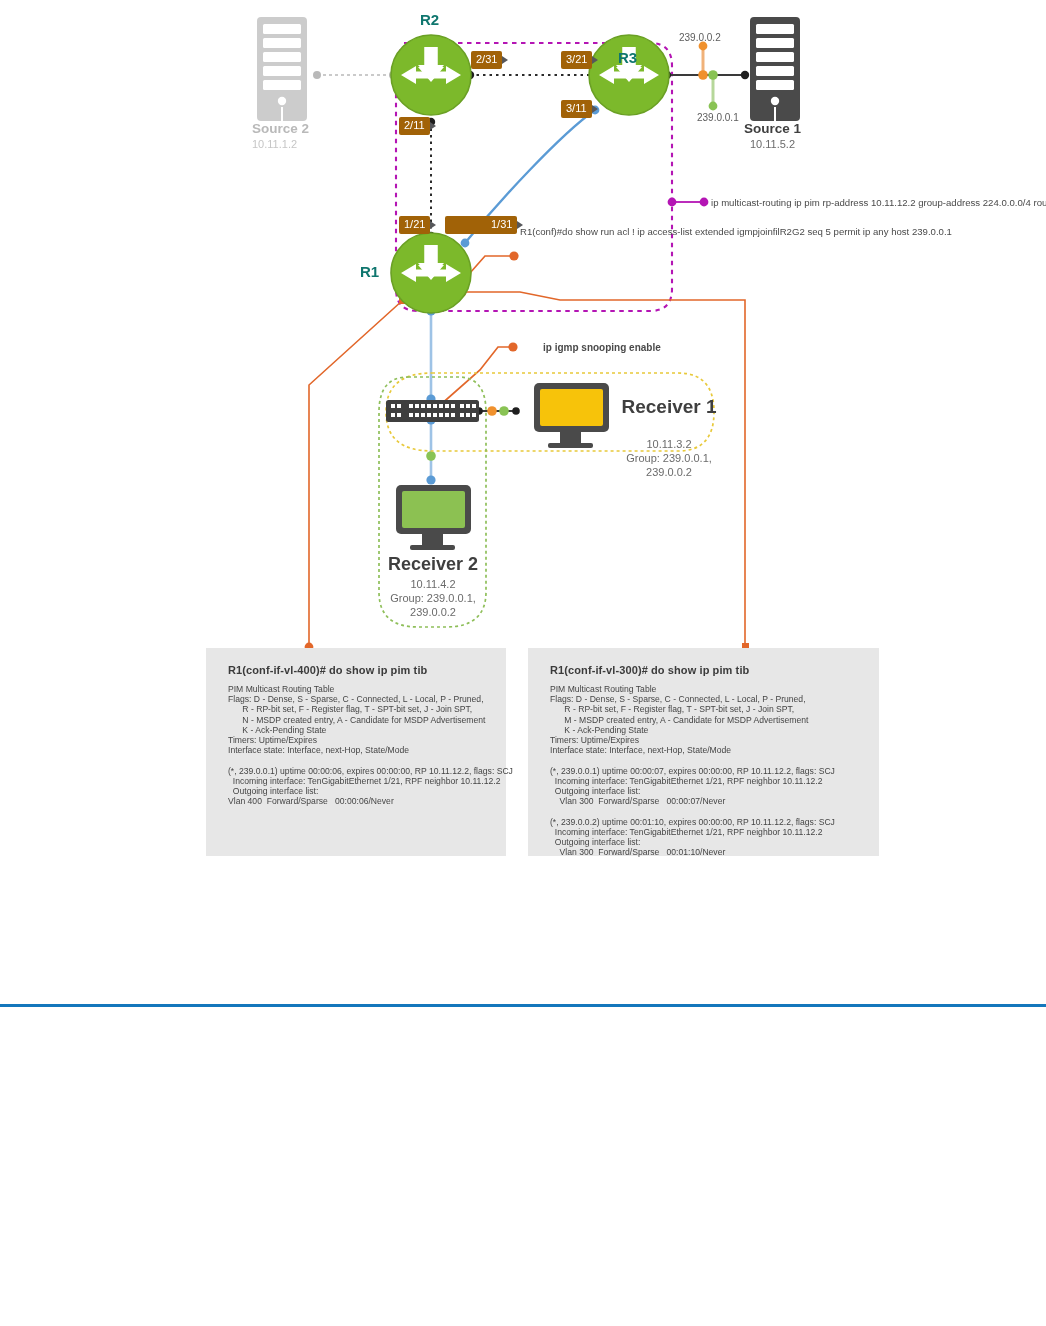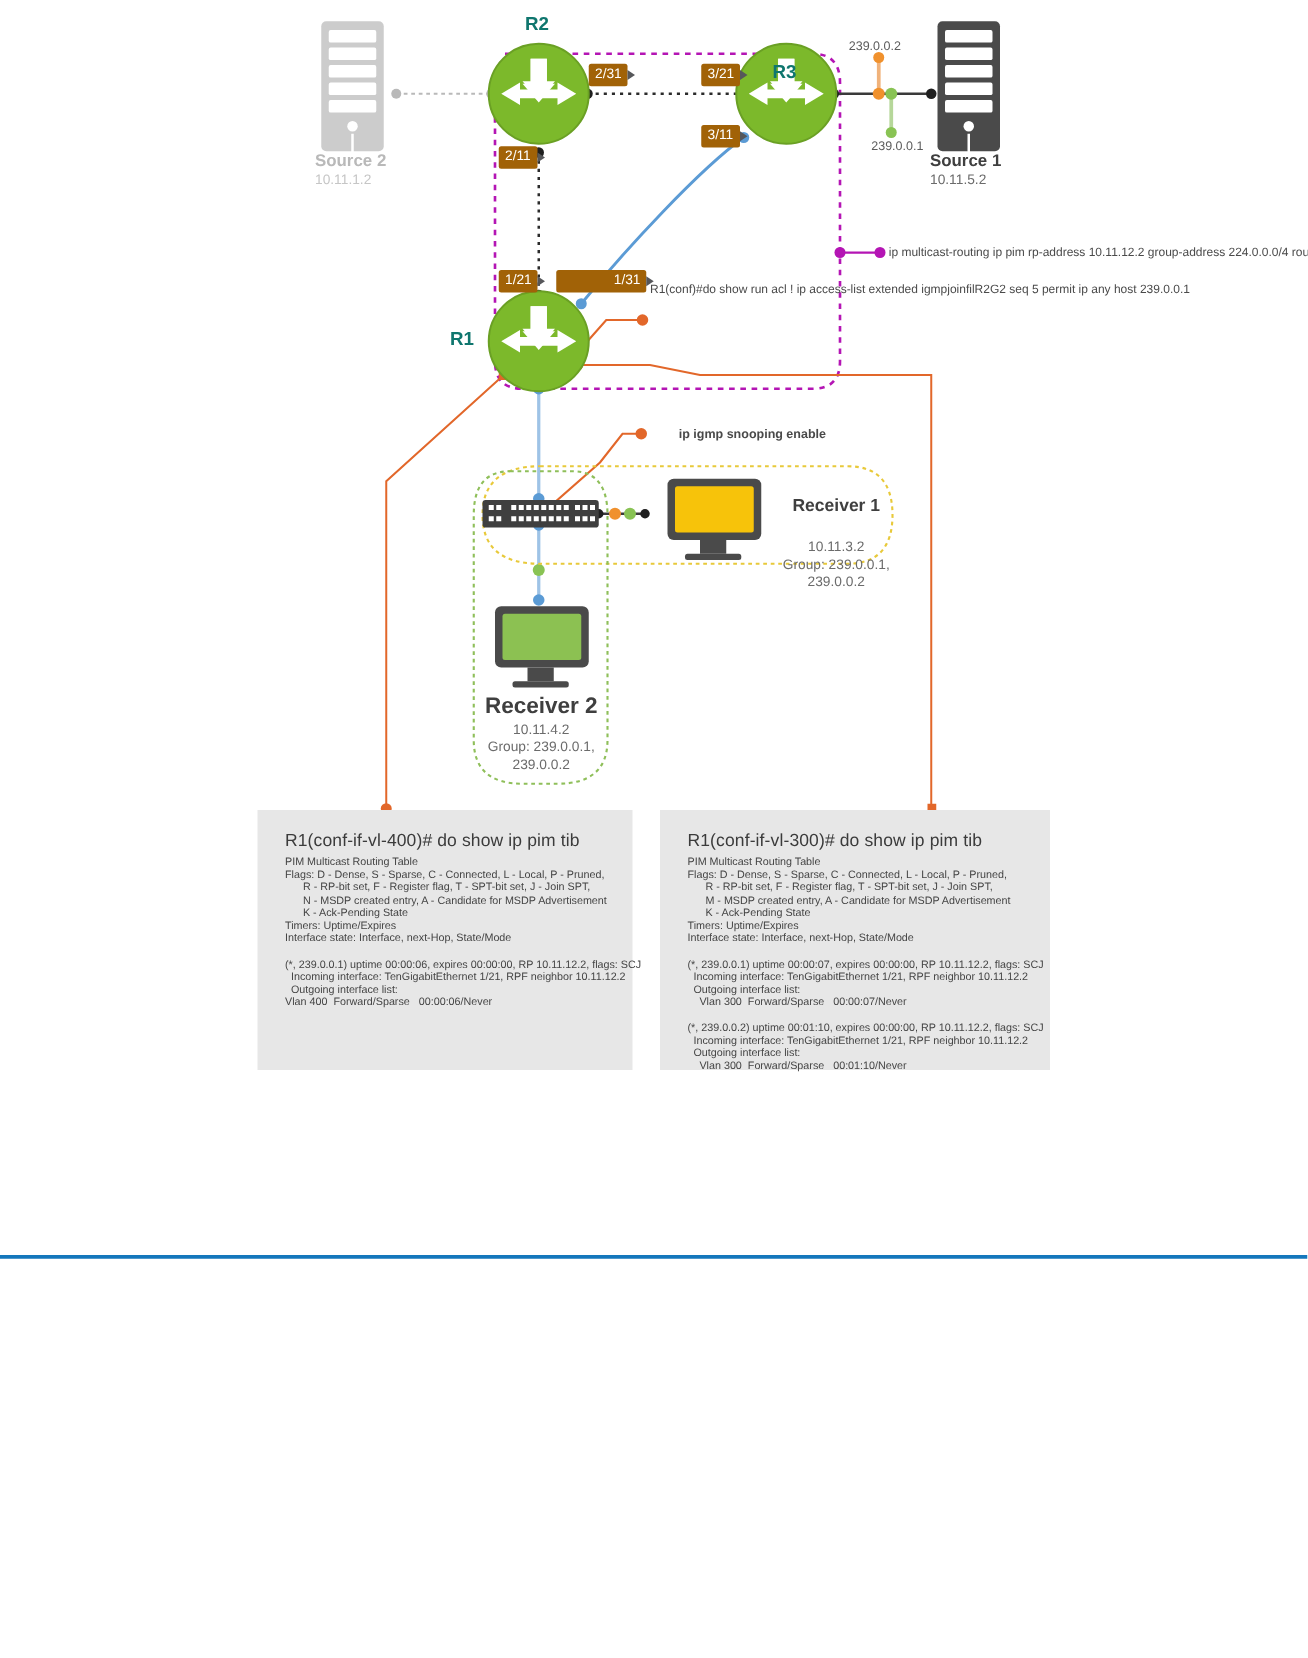--- a/index.html
+++ b/index.html
@@ -26,21 +26,21 @@
 
   
   .callout{position:absolute;color:#4a4a4a;font-size:10px;line-height:12.6px;white-space:nowrap;}
   .callout.small{font-size:9.6px;line-height:12px;}
 
   
   .glabel{position:absolute;font-size:10px;color:#5c5c5c;white-space:nowrap;}
 
   
   .panel{position:absolute;background:#e7e7e7;}
-  .panel .cli-head{position:absolute;font-size:14px;font-weight:normal;color:#3b3b3b;
+  .panel .cli-head{position:absolute;font-size:11px;font-weight:bold;color:#3b3b3b;
                    letter-spacing:.1px;white-space:pre;}
   .panel .cli-body{position:absolute;font-size:8.6px;line-height:10.2px;color:#454545;
                    white-space:pre;}
 
   .hr-blue{position:absolute;left:0;top:1004px;width:1046px;height:3px;background:#1477bc;}
 </style>
 </head>
 <body>
 
 <div class="stage">
@@ -230,42 +230,42 @@
   <div class="ifbadge" style="left:445px;top:216px;padding-left:46px;">
     <span>1/31</span>
     <i class="nub"></i>
   </div>
 
   <div class="abs dev-dim" style="left:252px;top:121px;text-align:left;">
     <div class="dev-title" style="font-size:13.5px;">Source 2</div>
     <div class="dev-sub" style="font-size:11px;margin-top:2px;">10.11.1.2</div>
   </div>
 
-  <div class="abs" style="left:744px;top:121px;text-align:left;">
+  <div class="abs" style="left:744px;top:121px;text-align:center;">
     <div class="dev-title" style="font-size:13.5px;">Source 1</div>
     <div class="dev-sub" style="font-size:11px;margin-top:2px;">10.11.5.2</div>
   </div>
 
   <div class="glabel" style="left:679px;top:32px;">239.0.0.2</div>
   <div class="glabel" style="left:697px;top:112px;">239.0.0.1</div>
 
   <div class="callout small" style="left:711px;top:197px;">ip multicast-routing
 ip pim rp-address 10.11.12.2
 group-address 224.0.0.0/4
 router rip network 10.0.0.0</div>
 
   <div class="callout small" style="left:520px;top:226px;">R1(conf)#do show run acl
 !
 ip access-list extended igmpjoinfilR2G2
  seq 5 permit ip any host 239.0.0.1</div>
 
   <div class="callout" style="left:521px;top:342px;font-weight:600;padding-left:22px;">ip igmp snooping enable</div>
 
   <div class="abs" style="left:614px;top:396px;width:110px;text-align:center;">
-    <div class="dev-title" style="font-size:14px;">Receiver 1</div>
+    <div class="dev-title" style="font-size:19px;">Receiver 1</div>
     <div class="dev-sub" style="font-size:11px;margin-top:20px;">10.11.3.2</div>
     <div class="dev-sub" style="font-size:11px;margin-top:2px;">Group: 239.0.0.1,</div>
     <div class="dev-sub" style="font-size:11px;margin-top:2px;">239.0.0.2</div>
   </div>
 
   <div class="abs" style="left:378px;top:554px;width:110px;text-align:center;">
     <div class="dev-title" style="font-size:18px;">Receiver 2</div>
     <div class="dev-sub" style="font-size:11px;margin-top:3px;">10.11.4.2</div>
     <div class="dev-sub" style="font-size:11px;margin-top:2px;">Group: 239.0.0.1,</div>
     <div class="dev-sub" style="font-size:11px;margin-top:2px;">239.0.0.2</div>
@@ -280,21 +280,21 @@
       K - Ack-Pending State
 Timers: Uptime/Expires
 Interface state: Interface, next-Hop, State/Mode
 
 (*, 239.0.0.1) uptime 00:00:06, expires 00:00:00, RP 10.11.12.2, flags: SCJ
   Incoming interface: TenGigabitEthernet 1/21, RPF neighbor 10.11.12.2
   Outgoing interface list:
 Vlan 400  Forward/Sparse   00:00:06/Never</div>
   </div>
 
-  <div class="panel" style="left:528px;top:648px;width:312px;height:208px;">
+  <div class="panel" style="left:528px;top:648px;width:351px;height:208px;">
     <div class="cli-head" style="left:22px;top:16px;">R1(conf-if-vl-300)# do show ip pim tib</div>
     <div class="cli-body" style="left:22px;top:36px;">PIM Multicast Routing Table
 Flags: D - Dense, S - Sparse, C - Connected, L - Local, P - Pruned,
       R - RP-bit set, F - Register flag, T - SPT-bit set, J - Join SPT,
       M - MSDP created entry, A - Candidate for MSDP Advertisement
       K - Ack-Pending State
 Timers: Uptime/Expires
 Interface state: Interface, next-Hop, State/Mode
 
 (*, 239.0.0.1) uptime 00:00:07, expires 00:00:00, RP 10.11.12.2, flags: SCJ

